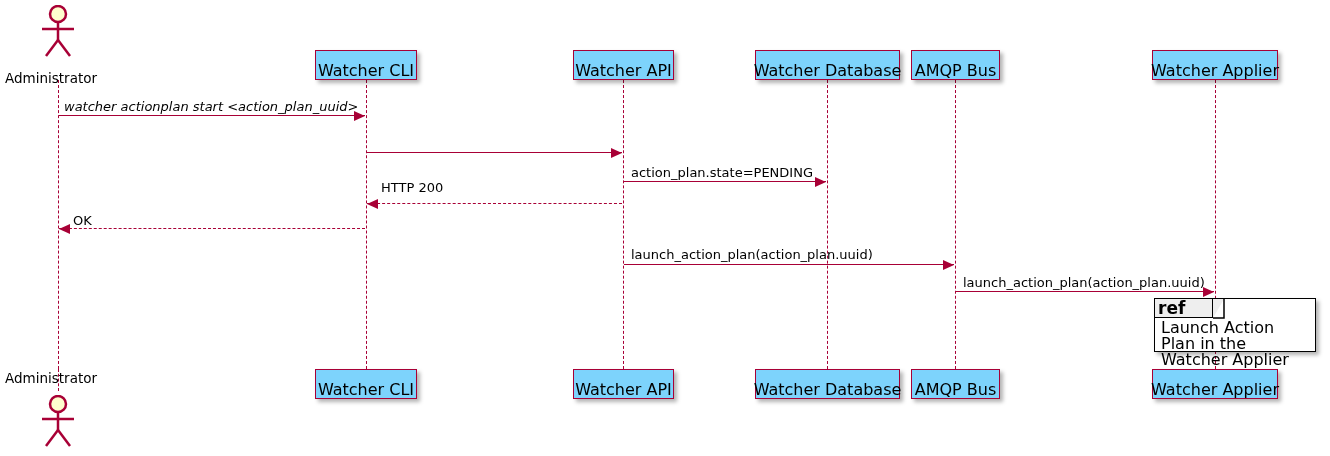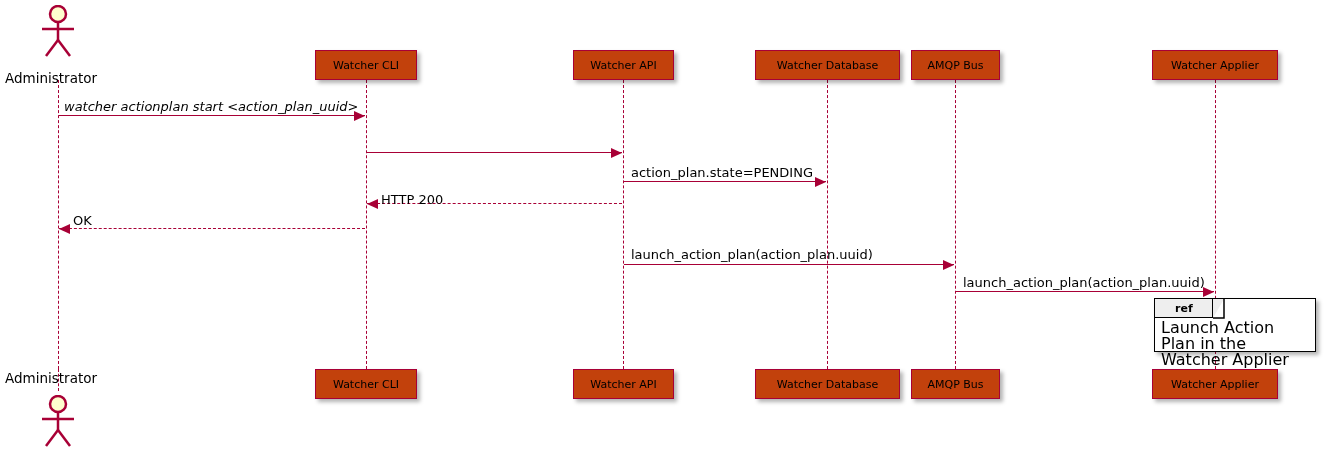--- a/index.html
+++ b/index.html
@@ -20,27 +20,27 @@
   .lifeline {
     position: absolute;
     width: 0;
     border-left: 1px dashed #A80036;
   }
 
   
   .participant {
     position: absolute;
     box-sizing: border-box;
-    background: #c2410c;
+    background: #7dd3fc;
     border: 1.5px solid #A80036;
     color: #000000;
-    font-size: 11px;
+    font-size: 16px;
     line-height: 1;
     display: flex;
-    align-items: center;
+    align-items: flex-end;
     justify-content: center;
     white-space: nowrap;
     box-shadow: 3px 3px 4px rgba(0,0,0,0.30);
   }
 
   
   .actor-fig {
     position: absolute;
     width: 44px;
     height: 52px;
@@ -95,22 +95,22 @@
     position: absolute;
     left: 0;
     top: 0;
     height: 19px;
     box-sizing: border-box;
     background: #EEEEEE;
     border-right: 1.5px solid #000000;
     border-bottom: 1.5px solid #000000;
     display: flex;
     align-items: center;
-    padding-left: 20px;
-    font-size: 11px;
+    padding-left: 3px;
+    font-size: 17px;
     font-weight: bold;
     color: #000000;
   }
   .ref-tab-corner {
     position: absolute;
     width: 0;
     height: 0;
     border-top: 19px solid #EEEEEE;
     border-right: 11px solid transparent;
   }
@@ -183,21 +183,21 @@
     <div class="msg-line" style="left: 59px; top: 115px; width: 306px;"></div>
     <div class="arrowhead arrow-right" style="top: 110.5px; left: 354px;"></div>
     <div class="msg-label" style="left: 64px; top: 99px; font-style: italic;">watcher actionplan start &lt;action_plan_uuid&gt;</div>
     <div class="msg-line" style="left: 367px; top: 152px; width: 255px;"></div>
     <div class="arrowhead arrow-right" style="top: 147.5px; left: 611px;"></div>
     <div class="msg-line" style="left: 624px; top: 181px; width: 202px;"></div>
     <div class="arrowhead arrow-right" style="top: 176.5px; left: 815px;"></div>
     <div class="msg-label" style="left: 631px; top: 165px;">action_plan.state=PENDING</div>
     <div class="msg-line dashed" style="left: 367px; top: 203px; width: 255px;"></div>
     <div class="arrowhead arrow-left" style="top: 198.5px; left: 367px;"></div>
-    <div class="msg-label" style="left: 381px; top: 192px;">HTTP 200</div>
+    <div class="msg-label" style="left: 381px; top: 180px;">HTTP 200</div>
     <div class="msg-line dashed" style="left: 59px; top: 228px; width: 306px;"></div>
     <div class="arrowhead arrow-left" style="top: 223.5px; left: 59px;"></div>
     <div class="msg-label" style="left: 73px; top: 213px;">OK</div>
     <div class="msg-line" style="left: 624px; top: 264px; width: 330px;"></div>
     <div class="arrowhead arrow-right" style="top: 259.5px; left: 943px;"></div>
     <div class="msg-label" style="left: 631px; top: 247px;">launch_action_plan(action_plan.uuid)</div>
     <div class="msg-line" style="left: 956px; top: 291px; width: 258px;"></div>
     <div class="arrowhead arrow-right" style="top: 286.5px; left: 1203px;"></div>
     <div class="msg-label" style="left: 963px; top: 275px;">launch_action_plan(action_plan.uuid)</div>
     <div class="ref-box" style="left: 1154px; top: 298px; width: 162px; height: 54px;">

